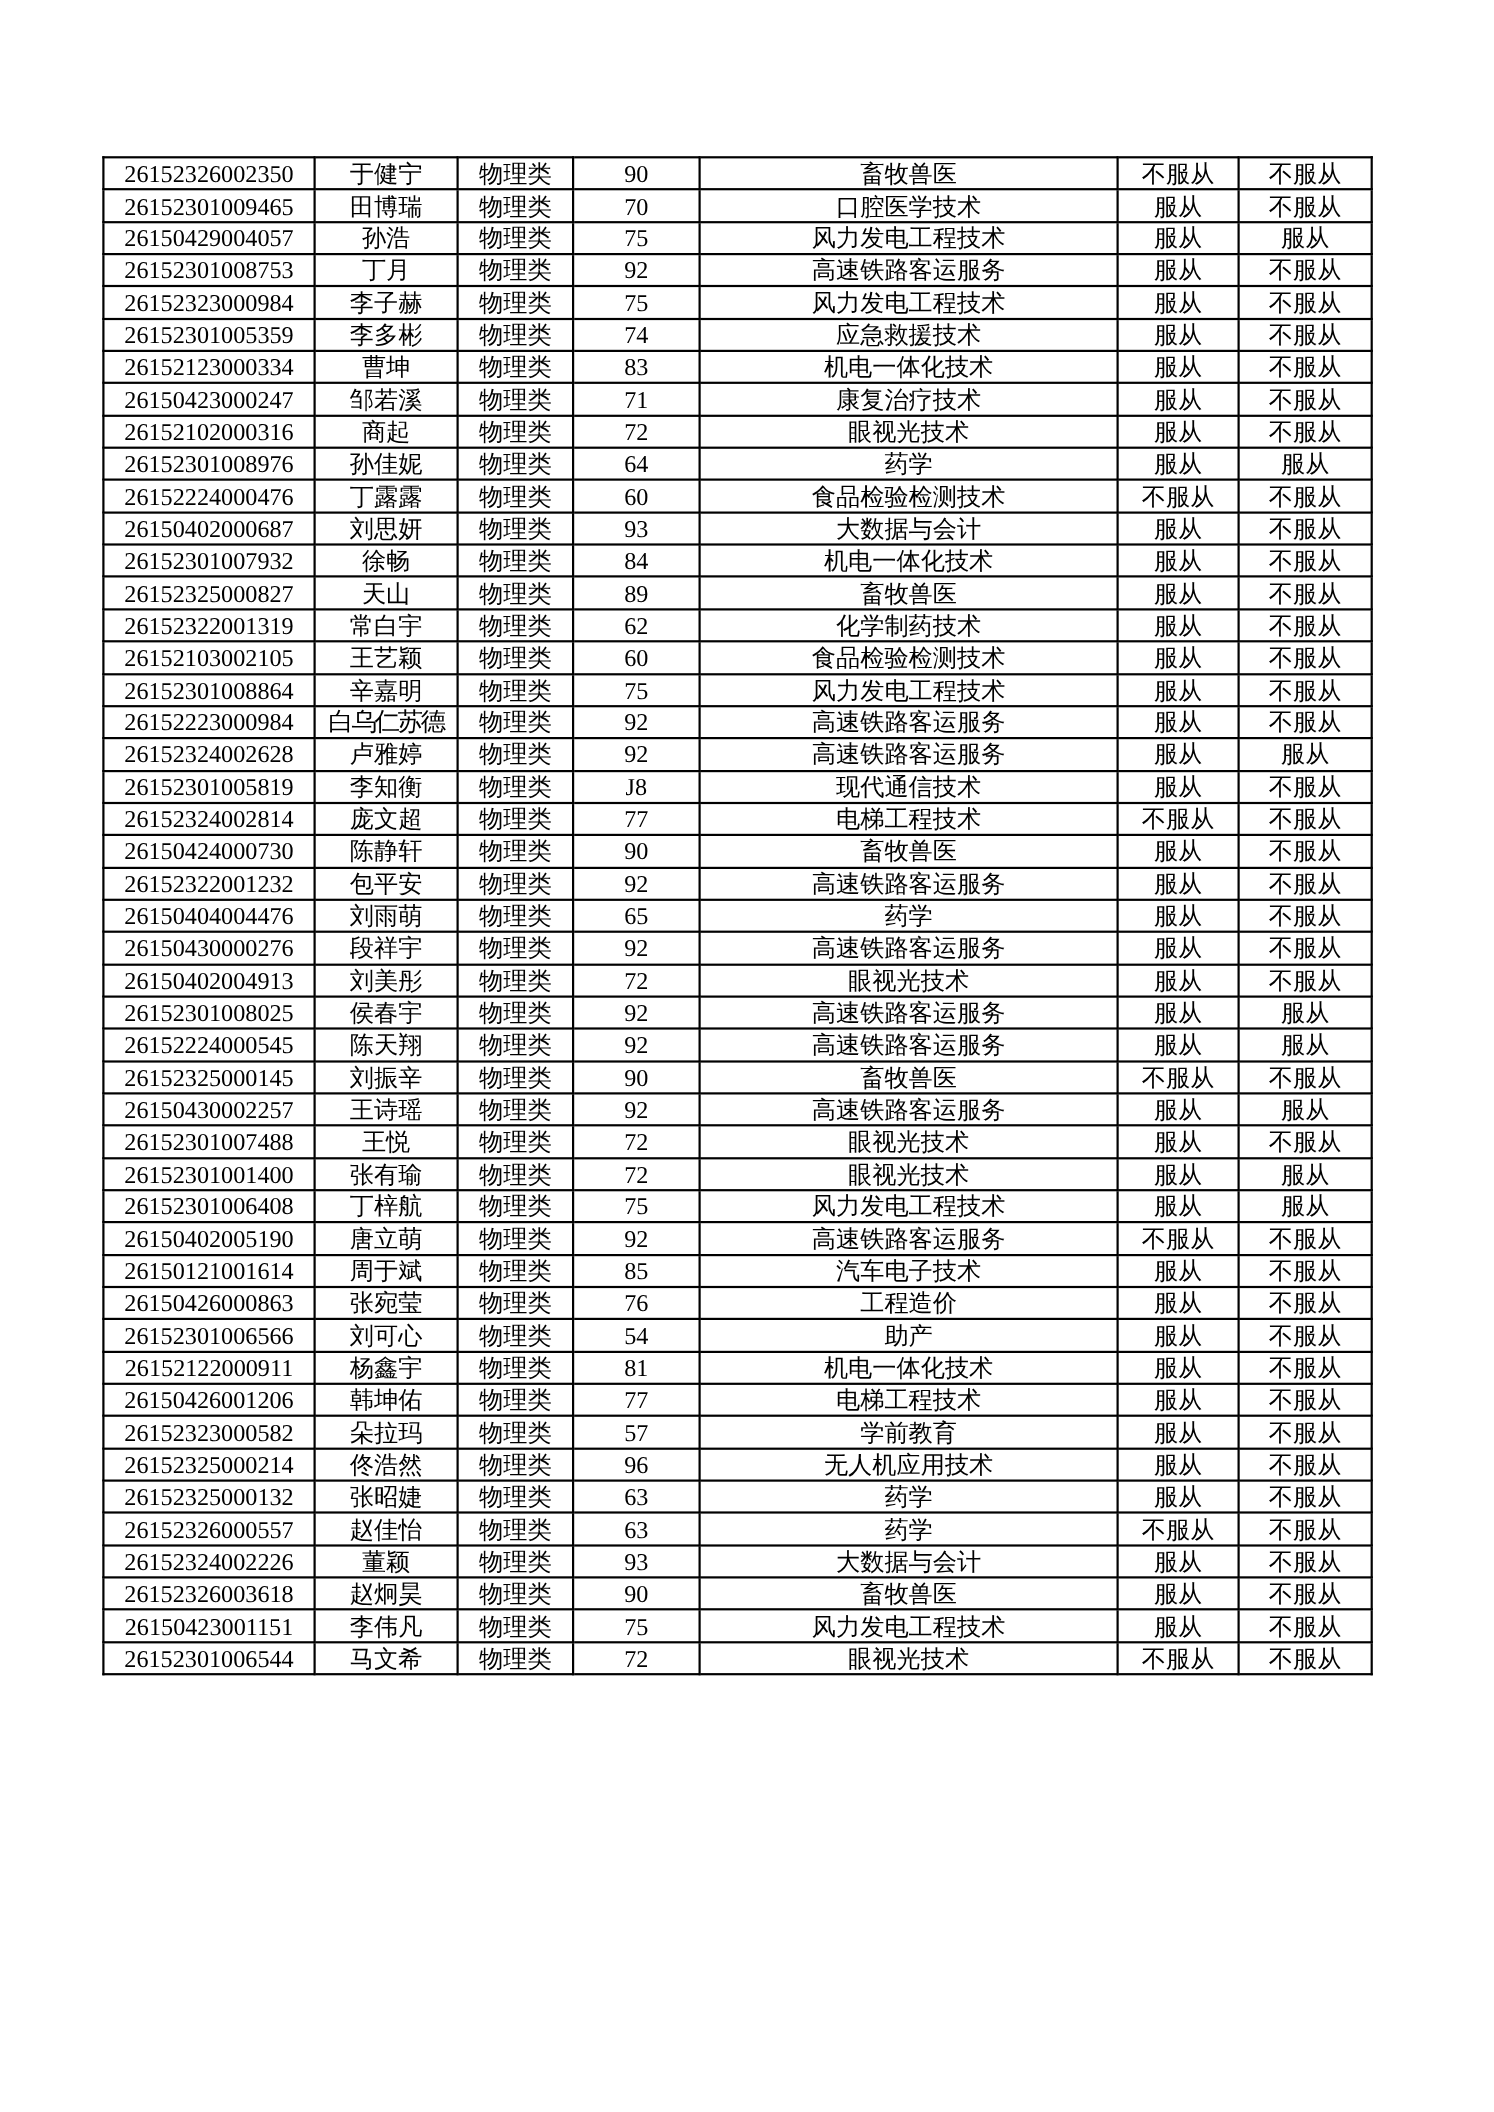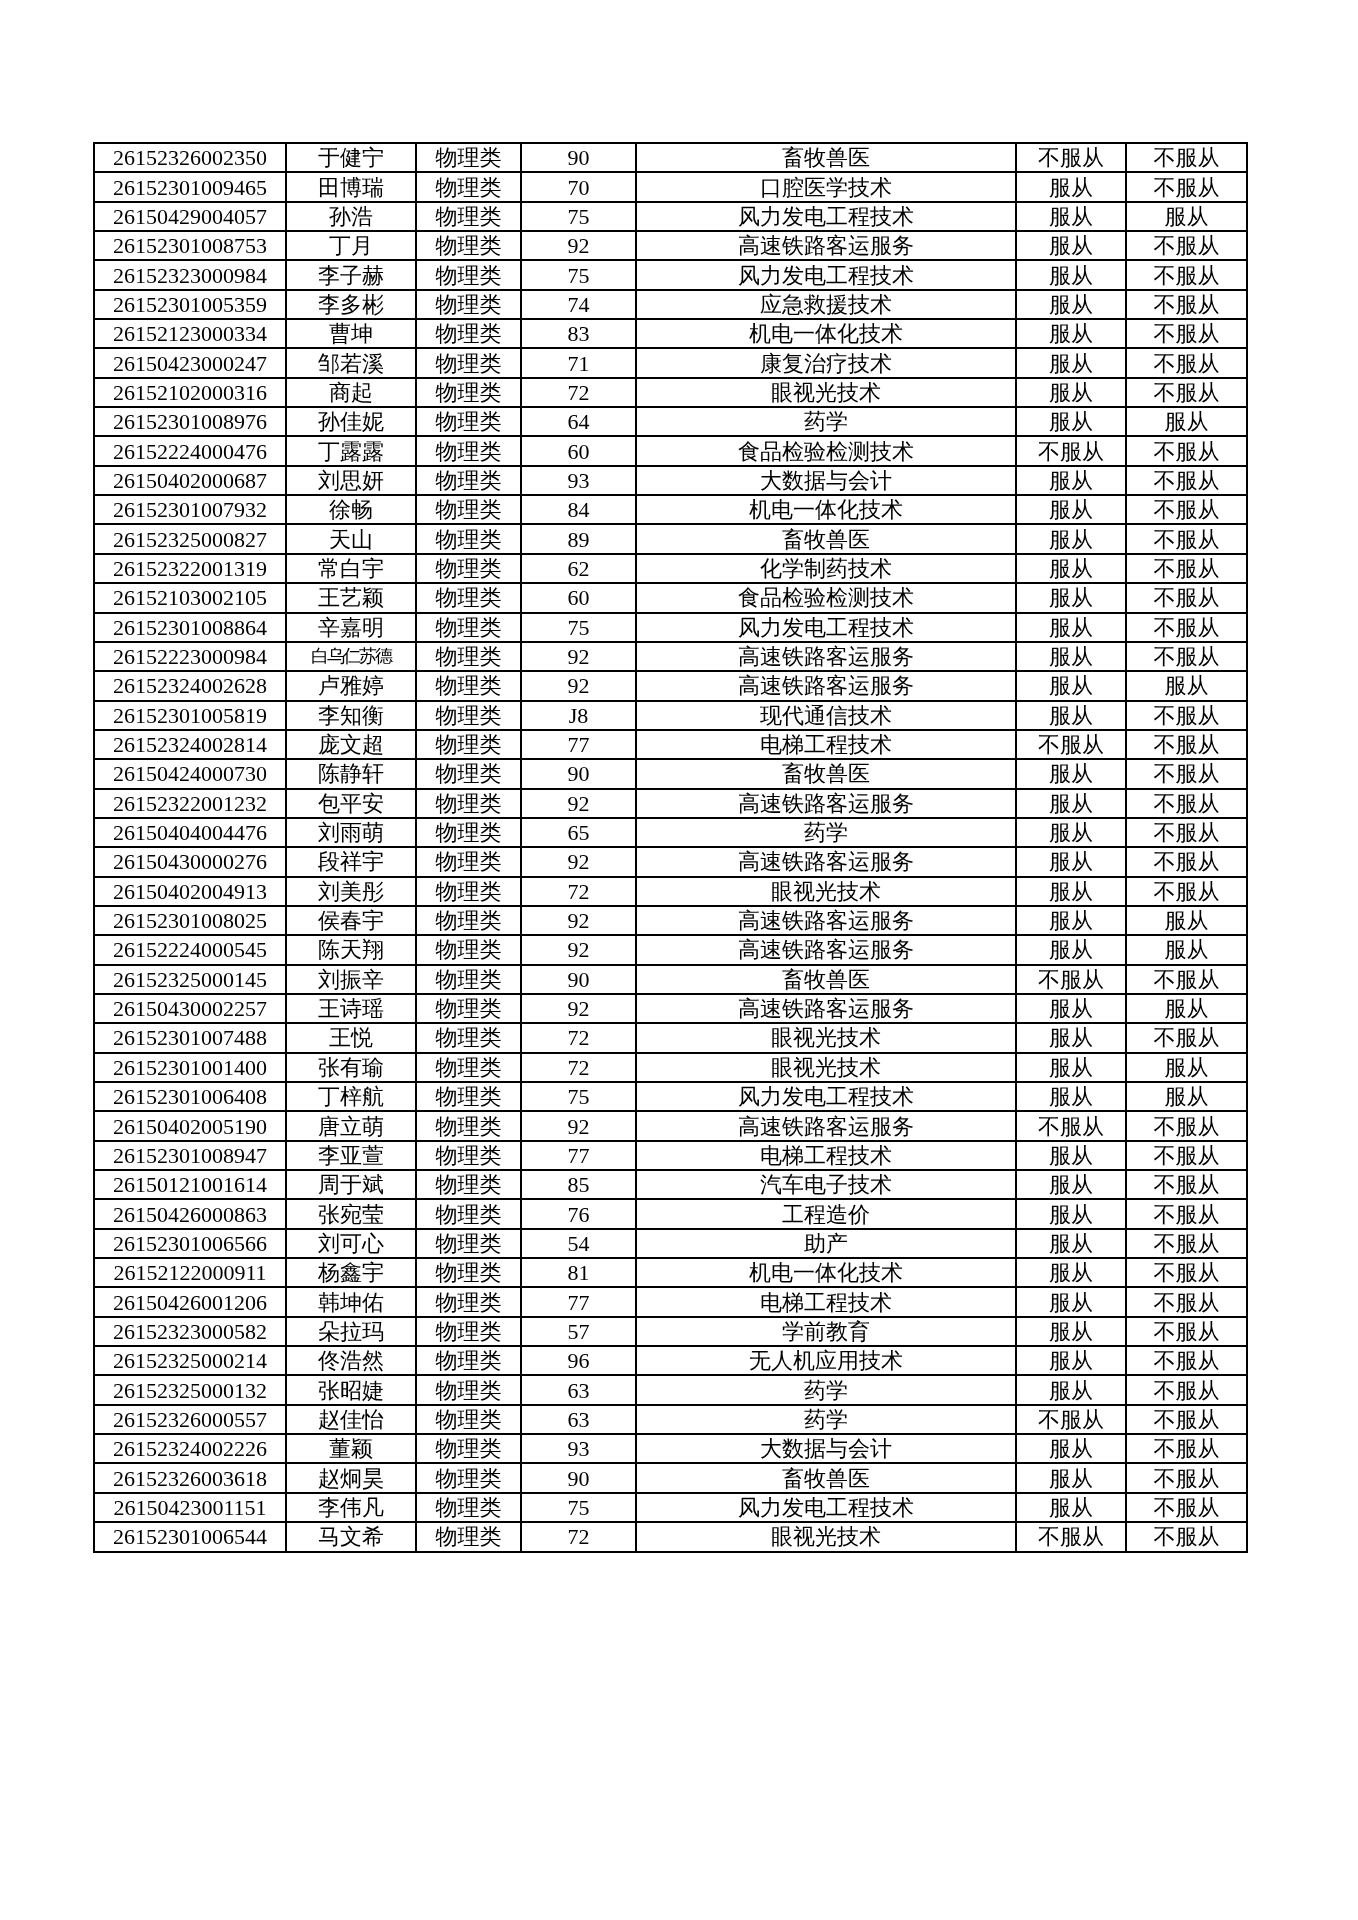--- a/index.html
+++ b/index.html
@@ -32,21 +32,21 @@
     padding: 0;
     text-align: center;
     vertical-align: middle;
     font-size: 22px;
     line-height: 27px;
     white-space: nowrap;
     overflow: hidden;
     color: #000000;
   }
   td.col-id { font-size: 22px; letter-spacing: 0px; }
-  td.col-name.tight { letter-spacing: -2px; font-size: 18px; }
+  td.col-name.tight { letter-spacing: -2px; font-size: 23px; }
   
   col.c-id     { width: 192px; }
   col.c-name   { width: 130px; }
   col.c-cat    { width: 105px; }
   col.c-score  { width: 115px; }
   col.c-major  { width: 380px; }
   col.c-obey1  { width: 110px; }
   col.c-obey2  { width: 121px; }
 </style>
 </head>
@@ -364,29 +364,20 @@
         <tr>
     <td class="col-id">26150402005190</td>
     <td class="col-name">唐立萌</td>
     <td class="col-cat">物理类</td>
     <td class="col-score">92</td>
     <td class="col-major">高速铁路客运服务</td>
     <td class="col-obey1">不服从</td>
     <td class="col-obey2">不服从</td>
   </tr>
         <tr>
-    <td class="col-id">26152301008947</td>
-    <td class="col-name">李亚萱</td>
-    <td class="col-cat">物理类</td>
-    <td class="col-score">77</td>
-    <td class="col-major">电梯工程技术</td>
-    <td class="col-obey1">服从</td>
-    <td class="col-obey2">不服从</td>
-  </tr>
-        <tr>
     <td class="col-id">26150121001614</td>
     <td class="col-name">周于斌</td>
     <td class="col-cat">物理类</td>
     <td class="col-score">85</td>
     <td class="col-major">汽车电子技术</td>
     <td class="col-obey1">服从</td>
     <td class="col-obey2">不服从</td>
   </tr>
         <tr>
     <td class="col-id">26150426000863</td>

